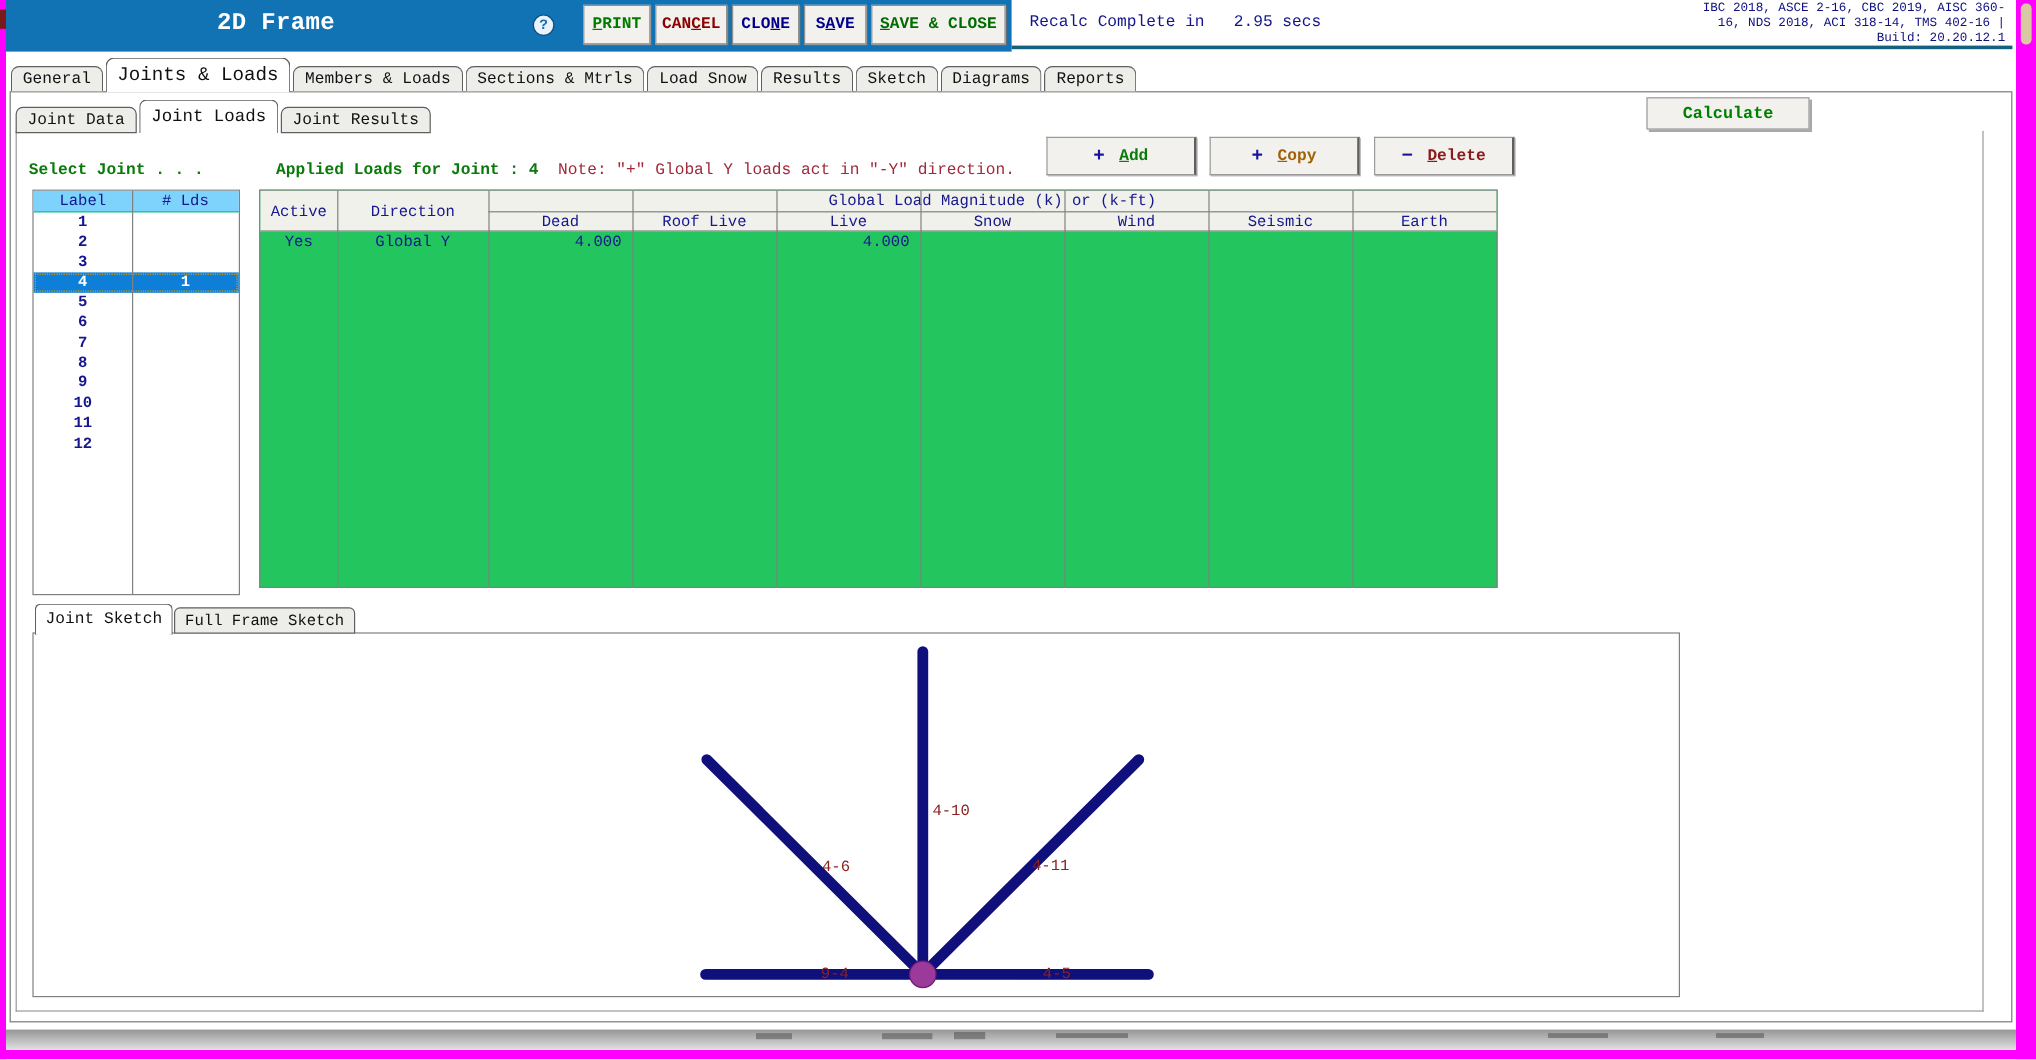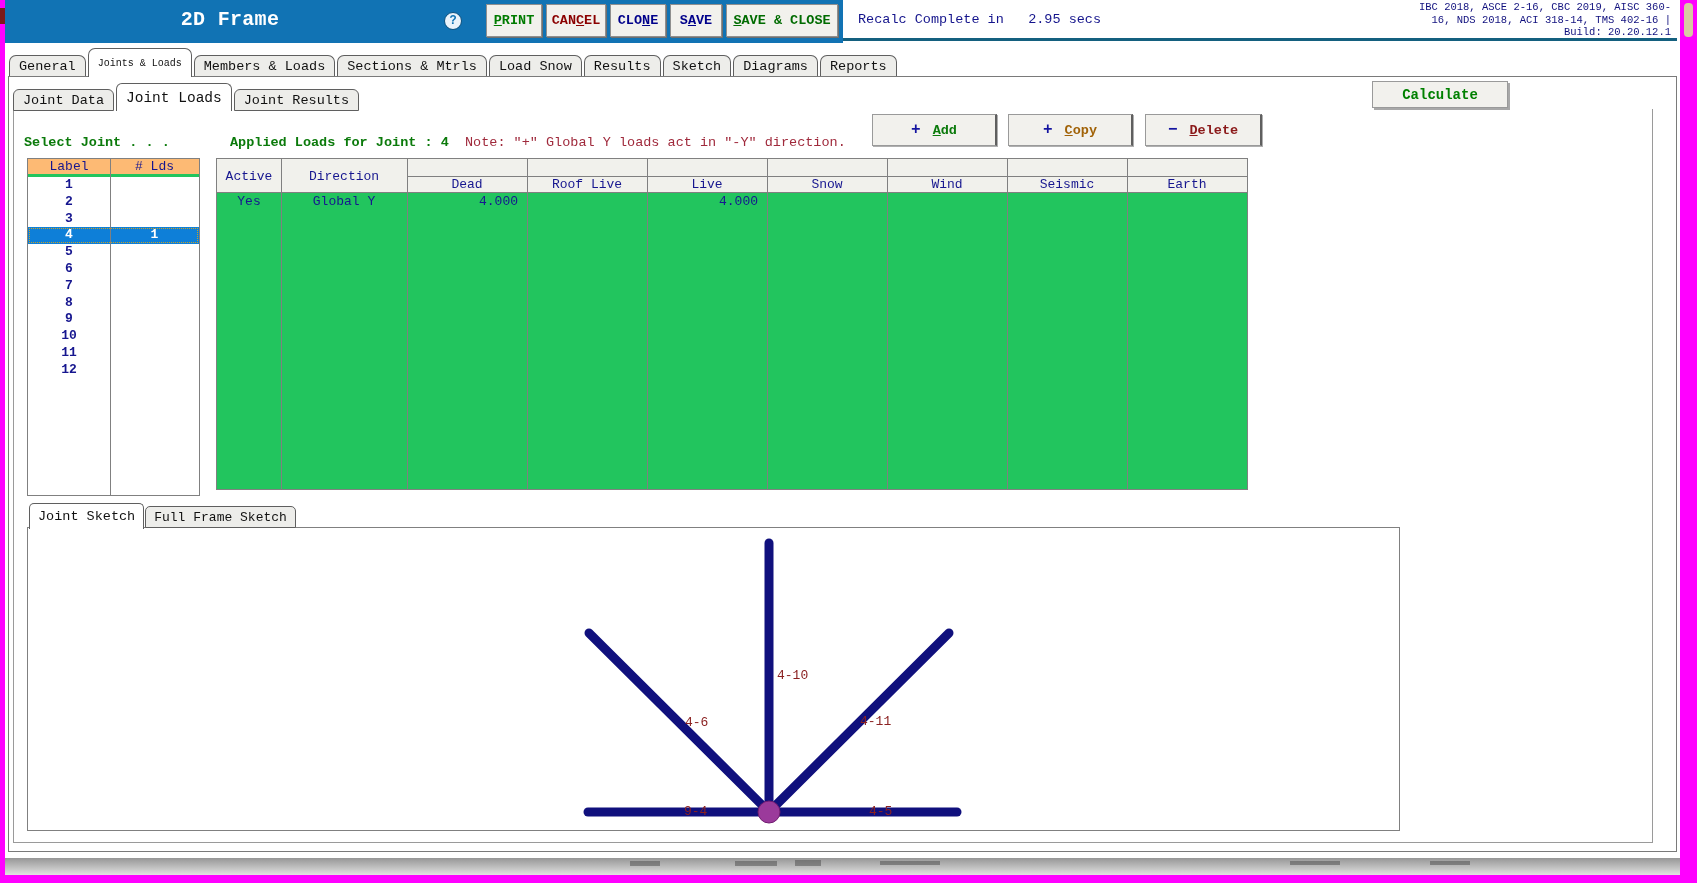--- a/index.html
+++ b/index.html
@@ -18,21 +18,21 @@
         box-shadow:1px 1px 0 #6F6F6F;display:flex;align-items:center;justify-content:center;
         font-size:13.5px;font-weight:bold;cursor:default;box-sizing:border-box;}
   #status-text{left:858px;top:12px;color:#14148C;font-size:13.5px;white-space:pre;}
   #hdr-line{left:843px;top:38px;width:834px;height:3px;background:#14607F;}
   #codes{right:26px;top:1px;width:270px;text-align:right;color:#10107E;font-size:10.5px;line-height:12.5px;}
 
   
   #main-tabs{left:9px;top:48px;height:28px;display:flex;align-items:flex-end;gap:2px;z-index:5;}
   .mtab{height:21px;padding:0 9px;background:#EDEDEA;border:1px solid #5F5F5F;border-bottom:none;
         border-radius:7px 7px 0 0;font-size:13.5px;color:#111;display:flex;align-items:center;cursor:default;box-sizing:border-box;}
-  .mtab.active{height:29px;margin-bottom:-1px;background:#fff;font-size:10px;position:relative;z-index:6;}
+  .mtab.active{height:29px;margin-bottom:-1px;background:#fff;font-size:16px;position:relative;z-index:6;}
 
   #content-panel{left:8px;top:76px;width:1669px;height:776px;background:#fff;border:1px solid #7A7A7A;}
   #inner-frame{left:13px;top:109px;width:1640px;height:734px;border:1px solid #9A9A9A;border-top:none;}
 
   
   #sub-tabs{left:13px;top:83px;height:28px;display:flex;align-items:flex-end;gap:2px;z-index:4;}
   .stab{height:22px;padding:0 9px;background:#EDEDEA;border:1px solid #5F5F5F;border-radius:6px 6px 0 0;
         font-size:13.5px;color:#111;display:flex;align-items:center;cursor:default;box-sizing:border-box;}
   .stab.active{height:28px;background:#fff;border-bottom:none;font-size:14.5px;}
 
@@ -43,21 +43,21 @@
   .green-title{color:#0B7A0B;font-size:13.5px;font-weight:bold;}
   #note-text{left:465px;top:135px;color:#A02A3C;font-size:13.5px;}
 
   .act-btn{position:absolute;top:114px;height:32px;background:#F2F1ED;border:1px solid #9A9A9A;
            border-right:2px solid #5F5F5F;box-shadow:1px 1px 0 #AFAFAF;display:flex;align-items:center;
            justify-content:center;gap:12px;font-size:13.5px;font-weight:bold;cursor:default;box-sizing:border-box;}
   .act-icon{color:#1414A0;font-size:16px;font-weight:bold;}
 
   
   #joint-table{left:27px;top:158px;width:173px;height:338px;border:1px solid #808080;background:#fff;}
-  #joint-head{position:absolute;left:0;top:0;width:100%;height:18px;background:#fdba74;border-bottom:3px solid #22c55e;
+  #joint-head{position:absolute;left:0;top:0;width:100%;height:18px;background:#7dd3fc;border-bottom:1px solid #22c55e;
               display:flex;box-sizing:border-box;}
   .jh-cell{color:#16168F;font-size:13px;display:flex;align-items:center;justify-content:center;box-sizing:border-box;}
   #joint-rows{position:absolute;left:0;top:18px;width:100%;display:flex;flex-direction:column;}
   .jrow{height:16.8px;display:flex;color:#16168F;font-size:13px;font-weight:bold;cursor:default;}
   .jrow .c1{width:82px;text-align:center;line-height:16.8px;}
   .jrow .c2{flex:1;text-align:center;line-height:16.8px;}
   .jrow.selected{background:#0E7FD8;color:#fff;outline:1px dotted #C9A227;outline-offset:-2px;}
   #joint-divider{position:absolute;left:82px;top:0;bottom:0;width:1px;background:#808080;z-index:2;}
 
   
@@ -206,20 +206,21 @@
           <div class="c2"></div>
         </div>
       </div>
     <div id="joint-divider"></div>
   </div>
 
   <div class="abs" id="loads-table">
     <div id="loads-head-bg"></div>
     <div class="lt-txt" style="left:0;top:0;width:64px;height:34px;">Active</div>
     <div class="lt-txt" style="left:64px;top:0;width:126px;height:34px;">Direction</div>
+    <div class="lt-txt" style="left:190px;top:0;width:840px;height:17px;">Global Load Magnitude  (k)  or  (k-ft)</div>
     <div id="load-cols">
         <div class="lc-cell">Dead</div>
         <div class="lc-cell">Roof Live</div>
         <div class="lc-cell">Live</div>
         <div class="lc-cell">Snow</div>
         <div class="lc-cell">Wind</div>
         <div class="lc-cell">Seismic</div>
         <div class="lc-cell">Earth</div>
       </div>
 

